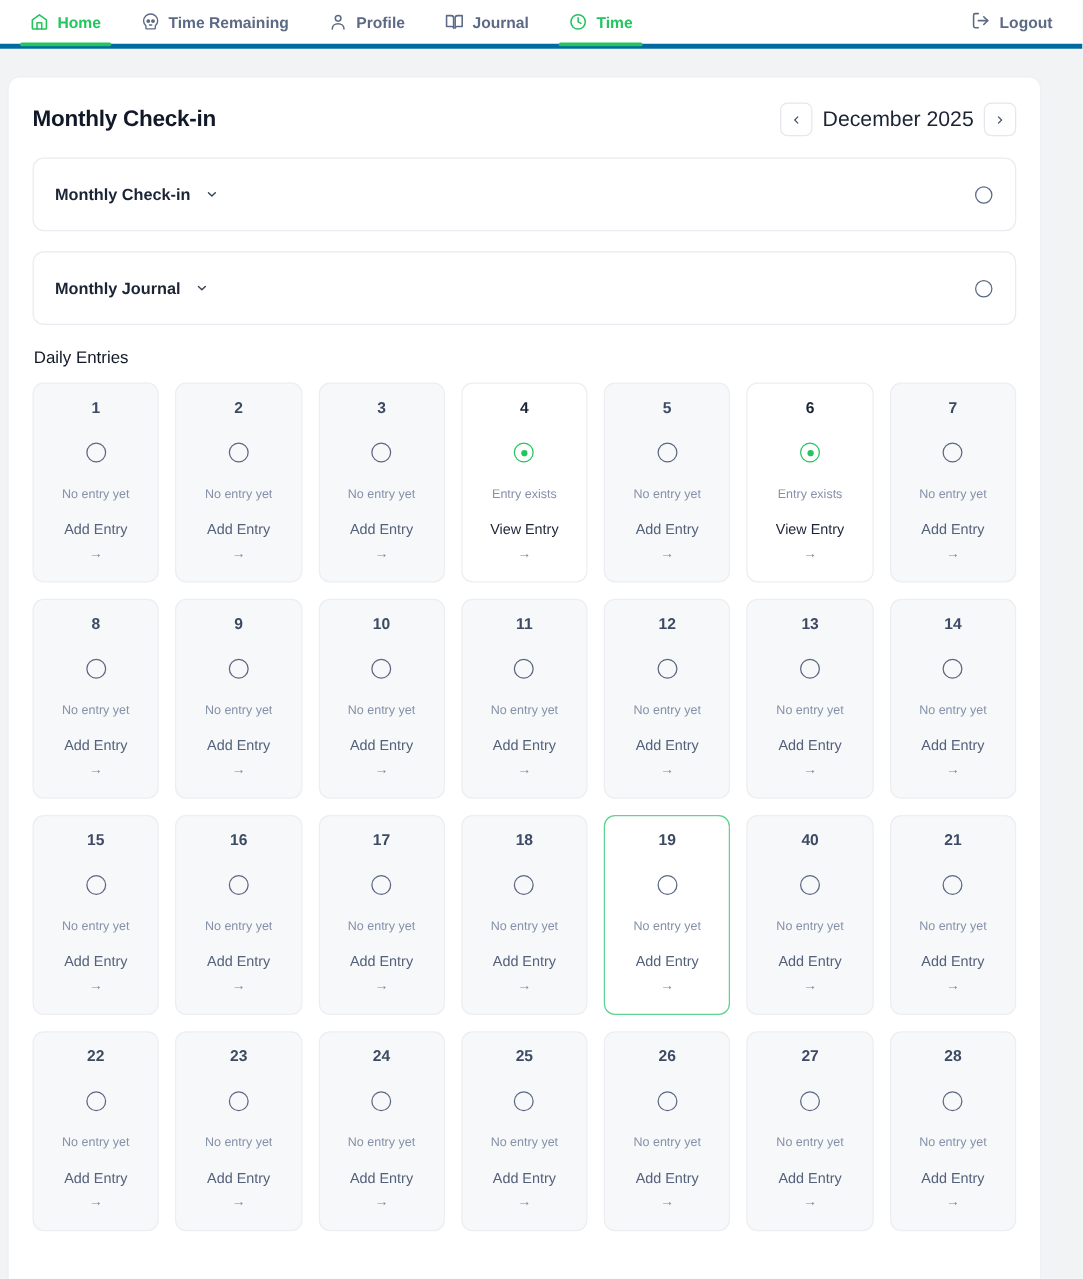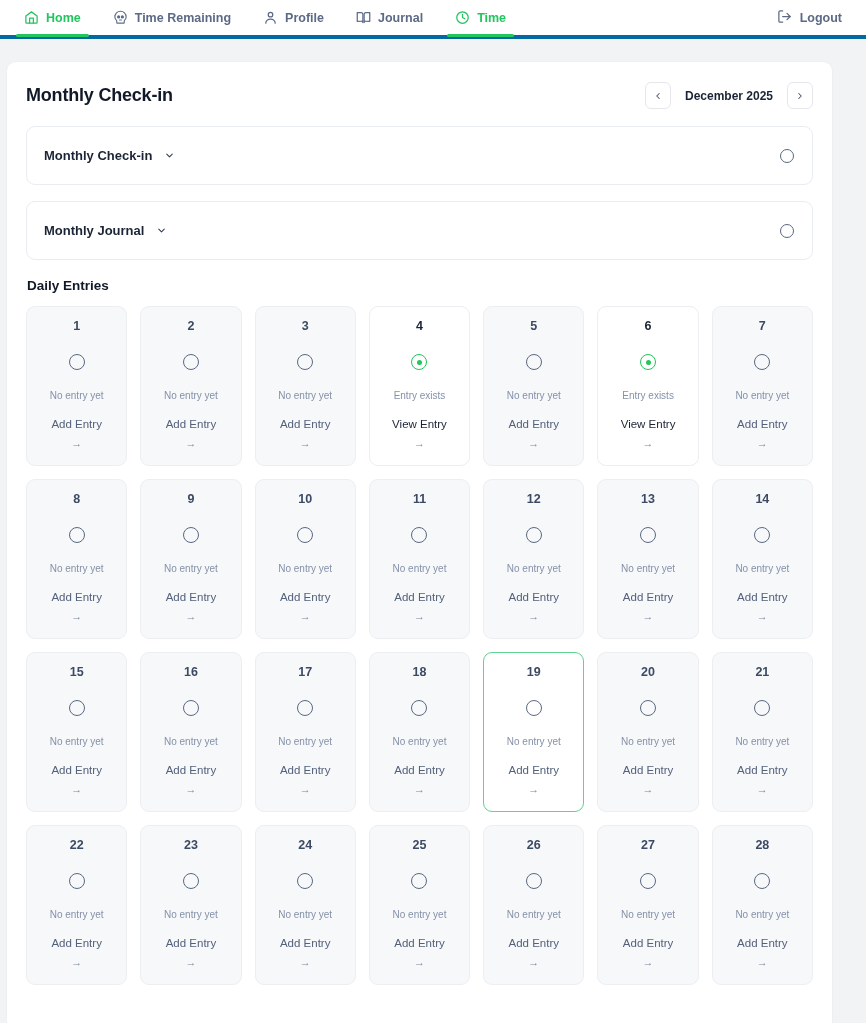--- a/index.html
+++ b/index.html
@@ -85,22 +85,22 @@
     width: 26px; height: 27px;
     border: 1px solid #e4e7ec;
     border-radius: 6px;
     background: #fff;
     display: flex; align-items: center; justify-content: center;
     color: #475467;
     font-size: 12px;
     cursor: pointer;
   }
   .month-label {
-    font-size: 12px;
-    font-weight: 700;
+    font-size: 17px;
+    font-weight: 400;
     color: #1b2435;
     min-width: 100px;
     text-align: center;
   }
 
   
   .section-card {
     border: 1px solid #e9ecf1;
     border-radius: 9px;
     background: #fff;
@@ -126,21 +126,21 @@
   .ring {
     width: 14px; height: 14px;
     border: 1.6px solid #5b6882;
     border-radius: 50%;
     display: block;
   }
 
   
   .sub-title {
     font-size: 13.5px;
-    font-weight: 700;
+    font-weight: 400;
     color: #111827;
     margin: 18px 0 13px 1px;
   }
 
   .grid {
     display: grid;
     grid-template-columns: repeat(7, 1fr);
     gap: 13px;
   }
 
@@ -495,21 +495,21 @@
         <div class="day today">
           <div class="day-num">19</div>
           <div class="day-icon">
             <span class="ring-lg"></span>
           </div>
           <div class="day-status">No entry yet</div>
           <div class="day-action">Add Entry</div>
           <div class="day-arrow">→</div>
         </div>
         <div class="day">
-          <div class="day-num">20</div>
+          <div class="day-num">40</div>
           <div class="day-icon">
             <span class="ring-lg"></span>
           </div>
           <div class="day-status">No entry yet</div>
           <div class="day-action">Add Entry</div>
           <div class="day-arrow">→</div>
         </div>
         <div class="day">
           <div class="day-num">21</div>
           <div class="day-icon">

